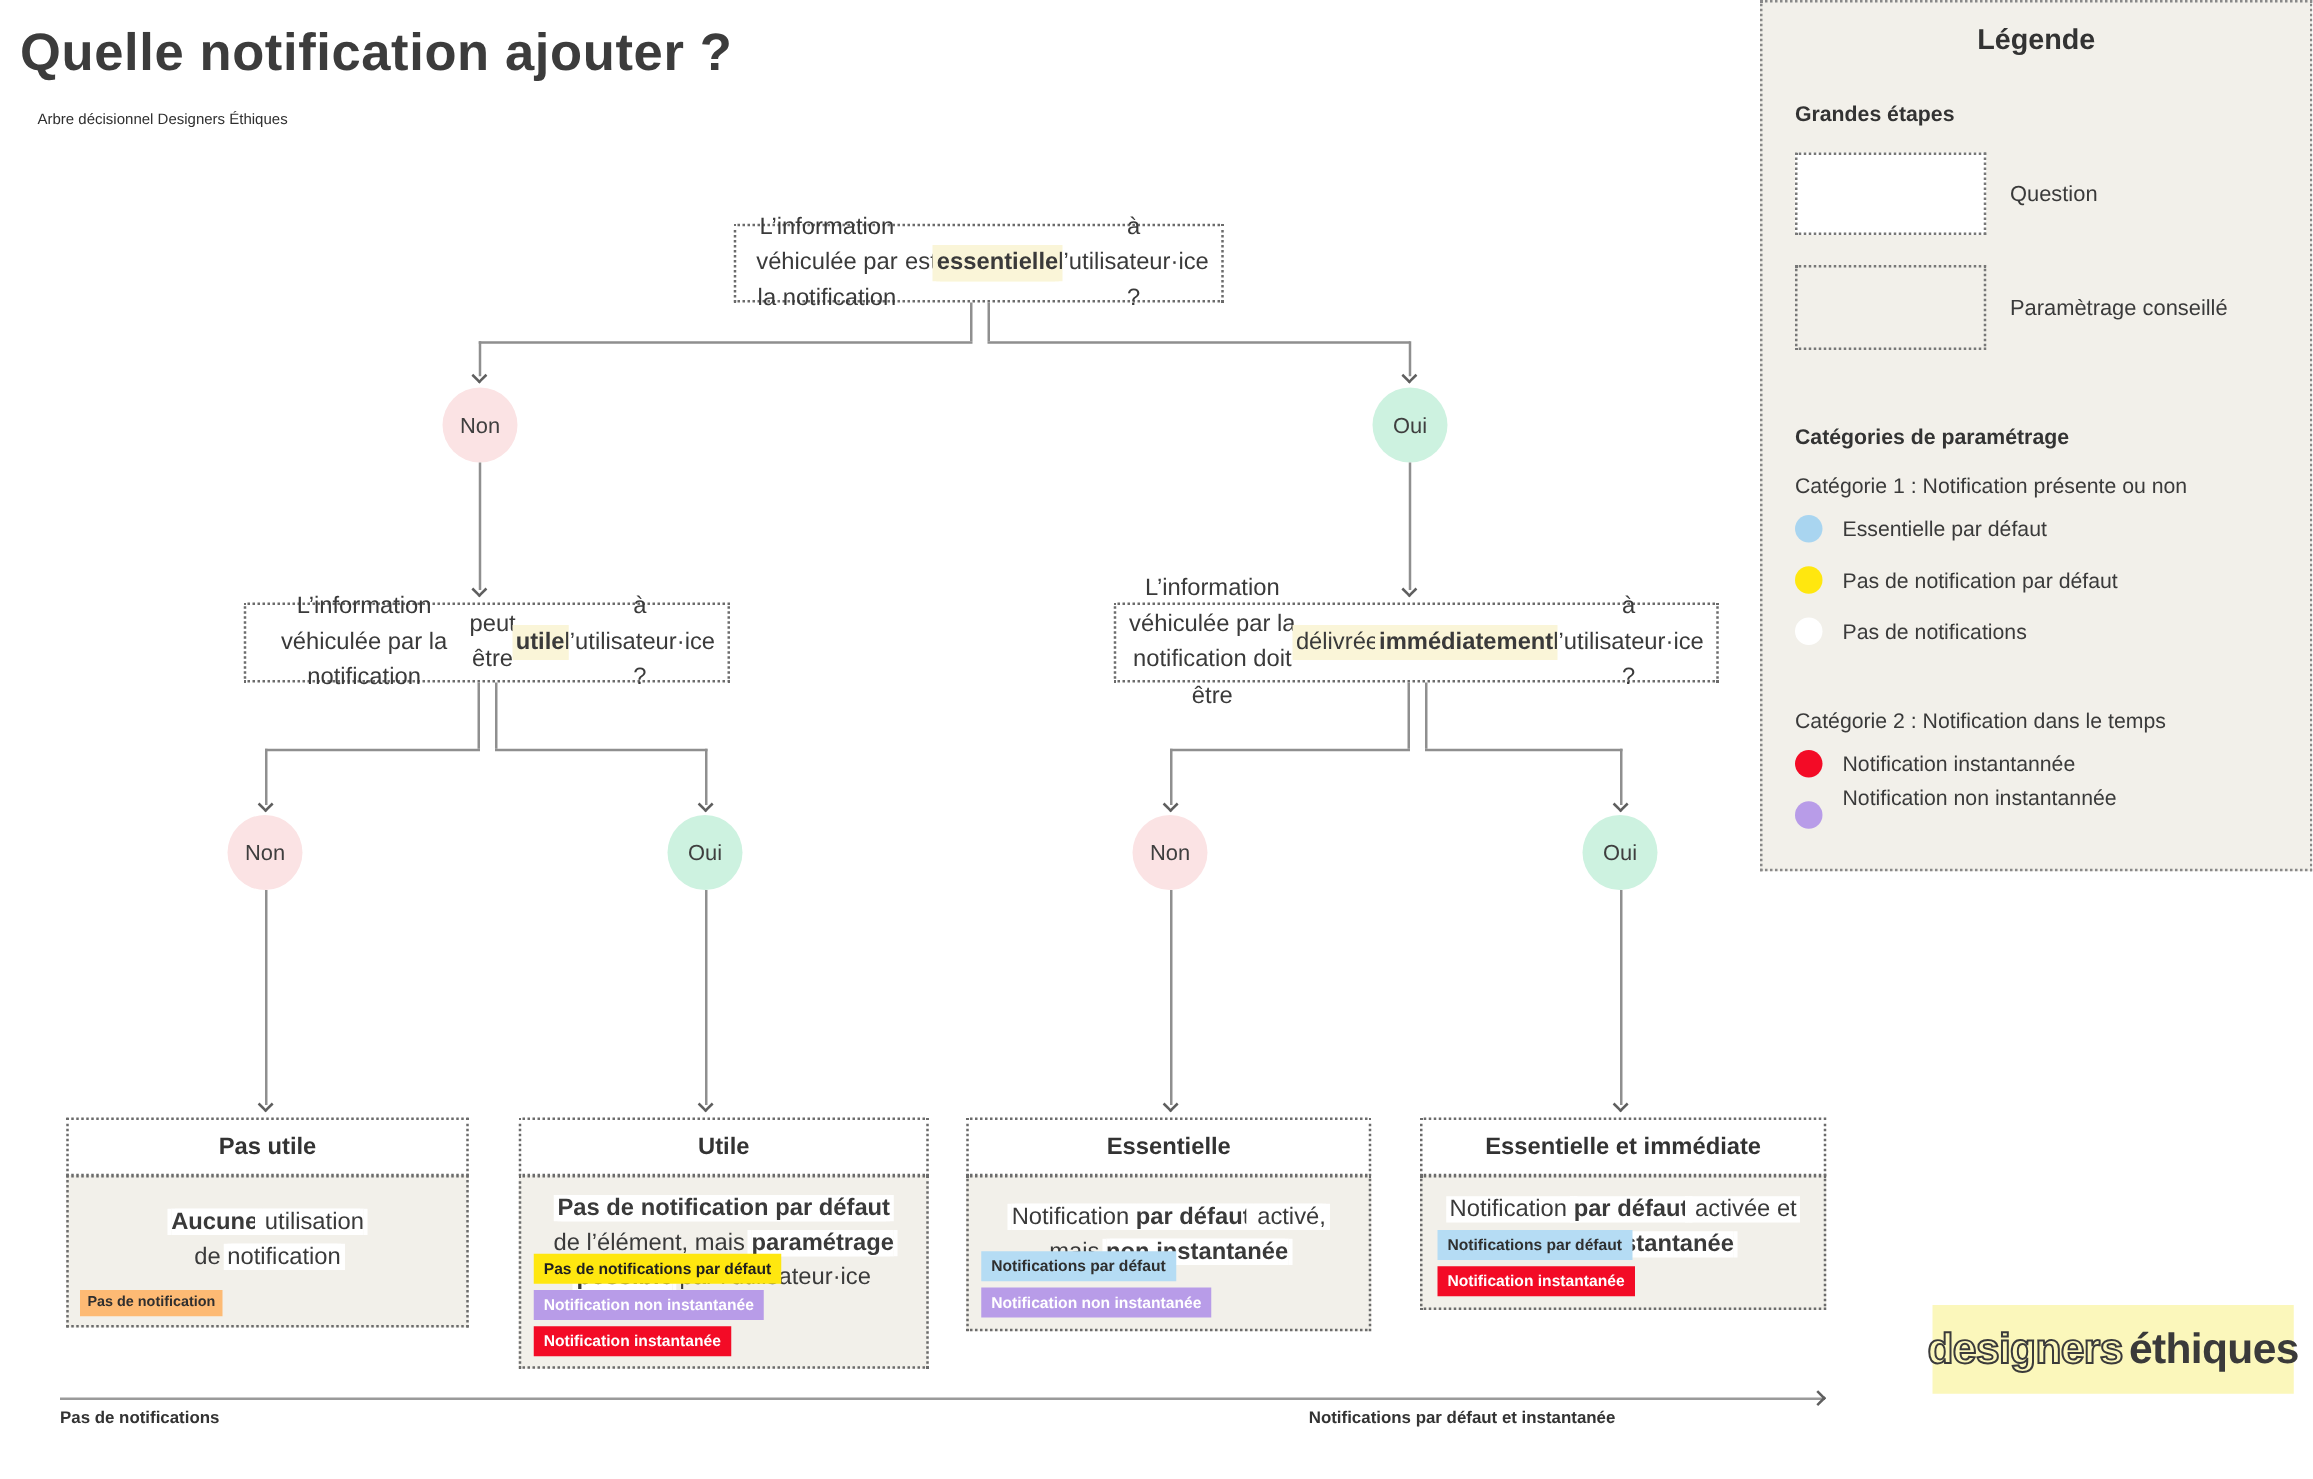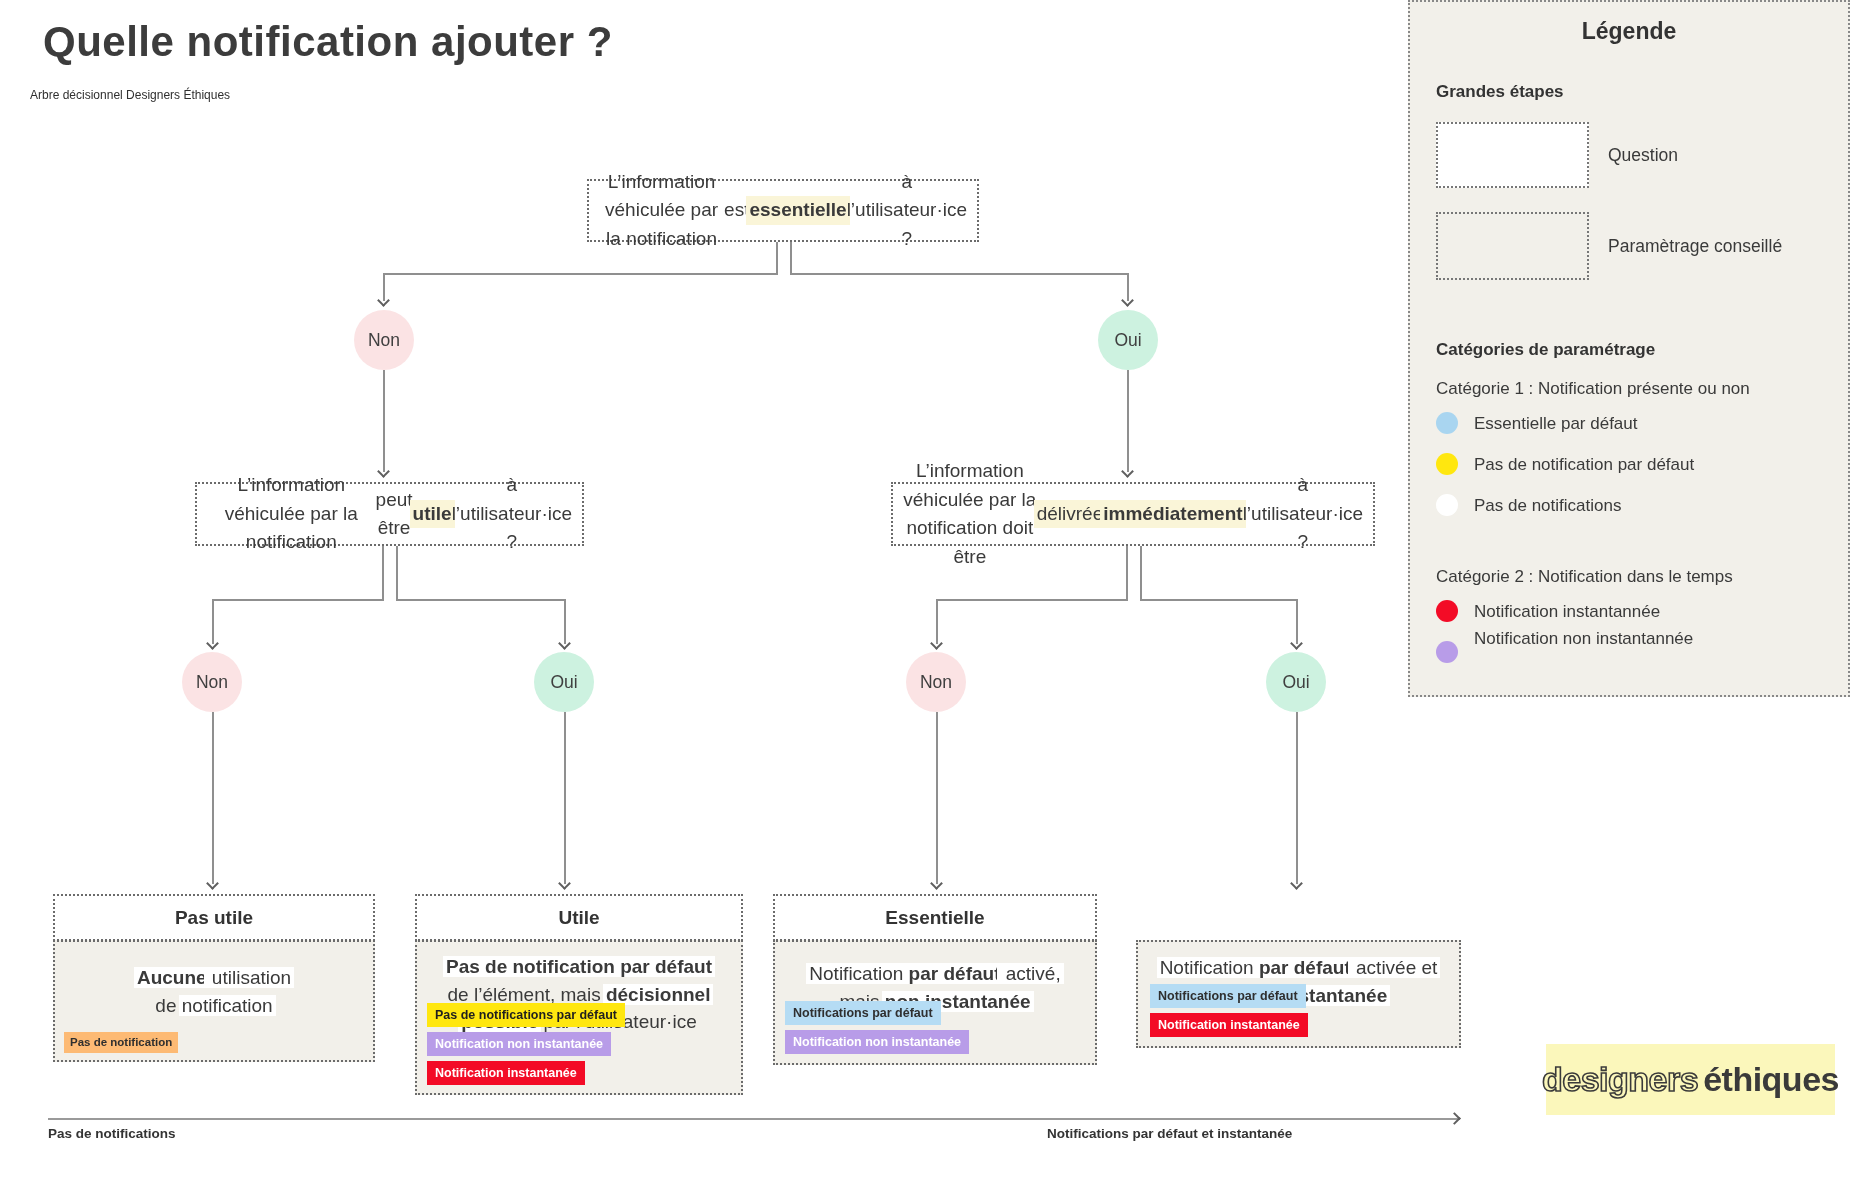--- a/index.html
+++ b/index.html
@@ -73,21 +73,21 @@
           background:#fbf7bb; display:flex; align-items:center; justify-content:center;
           font-size:34px; font-weight:bold; letter-spacing:-0.5px; }
   .logo .outline { color:#fbf7bb; -webkit-text-stroke:1.6px #3a3a3a; }
   .logo .solid { color:#3a3a3a; margin-left:5px; }
 </style>
 </head>
 <body>
 
 <div id="canvas">
 
-  <div class="abs title" style="left:43px; top:18px;">Quelle notification ajouter ?</div>
+  <div class="abs title" style="left:16px; top:18px;">Quelle notification ajouter ?</div>
   <div class="abs subtitle" style="left:30px; top:88px;">Arbre décisionnel Designers Éthiques</div>
 
   <div class="q-box" style="left:587px; top:179px; width:392px; height:63px;">
       <span>L’information véhiculée par la notification</span>
       <br>
       <span>est </span>
       <span class="b hl-y">essentielle</span>
       <span> à l’utilisateur·ice ?</span>
     </div>
 
@@ -156,37 +156,38 @@
   <span class="chev-down" style="left:1292px; top:879px;"></span>
 
   <div class="leaf-header" style="left:53px; top:894px; width:322px; height:47px;">Pas utile</div>
   <div class="leaf-body" style="left:53px; top:940px; width:322px; height:122px;">
     <div style="padding-top:22px;"><span class="b hl-w">Aucune</span><span class="hl-w"> utilisation</span><br><span>de </span><span class="hl-w">notification</span></div>
     <div class="corner-tag">Pas de notification</div>
   </div>
 
   <div class="leaf-header" style="left:415px; top:894px; width:328px; height:47px;">Utile</div>
   <div class="leaf-body" style="left:415px; top:940px; width:328px; height:155px;">
-    <div style="padding-top:11px;"><span class="b hl-w">Pas de notification par défaut</span><br><span>de l’élément, mais </span><span class="b hl-w">décisionnel</span><br><span class="b hl-w">possible</span><span> par l’utilisateur·ice</span></div>
+    <div style="padding-top:11px;"><span class="b hl-w">Pas de notification par défaut</span><br><span>de l’élément, mais </span><span class="b hl-w">paramétrage</span><br><span class="b hl-w">possible</span><span> par l’utilisateur·ice</span></div>
     <div class="tags-row" style="left:10px; right:8px; bottom:8px; gap:5px 12px;">
       <span class="tag" style="background: rgb(255, 231, 15); color: rgb(31, 31, 31);">Pas de notifications par défaut</span>
       <span class="tag" style="background: rgb(184, 156, 232); color: rgb(255, 255, 255);">Notification non instantanée</span>
       <span class="tag" style="background: rgb(243, 11, 38); color: rgb(255, 255, 255);">Notification instantanée</span>
     </div>
   </div>
 
   <div class="leaf-header" style="left:773px; top:894px; width:324px; height:47px;">Essentielle</div>
   <div class="leaf-body" style="left:773px; top:940px; width:324px; height:125px;">
     <div style="padding-top:18px;"><span class="hl-w">Notification </span><span class="b hl-w">par défaut</span><span class="hl-w"> activé,</span><br><span>mais </span><span class="b hl-w">non instantanée</span></div>
     <div class="tags-row" style="left:10px; right:8px; bottom:9px; gap:5px 28px;">
       <span class="tag" style="background: rgb(181, 220, 244); color: rgb(47, 47, 47);">Notifications par défaut</span>
       <span class="tag" style="background: rgb(184, 156, 232); color: rgb(255, 255, 255);">Notification non instantanée</span>
     </div>
   </div>
 
+  <div class="leaf-header" style="left:1136px; top:894px; width:325px; height:47px;">Essentielle et immédiate</div>
   <div class="leaf-body" style="left:1136px; top:940px; width:325px; height:108px;">
     <div style="padding-top:12px;"><span class="hl-w">Notification </span><span class="b hl-w">par défaut</span><span class="hl-w"> activée et</span><br><span>mise en </span><span class="b hl-w">instantanée</span></div>
     <div class="tags-row" style="left:12px; right:8px; bottom:9px; gap:5px 14px;">
       <span class="tag" style="background: rgb(181, 220, 244); color: rgb(47, 47, 47);">Notifications par défaut</span>
       <span class="tag" style="background: rgb(243, 11, 38); color: rgb(255, 255, 255);">Notification instantanée</span>
     </div>
   </div>
 
   <div class="legend">
     <div class="legend-title">Légende</div>

